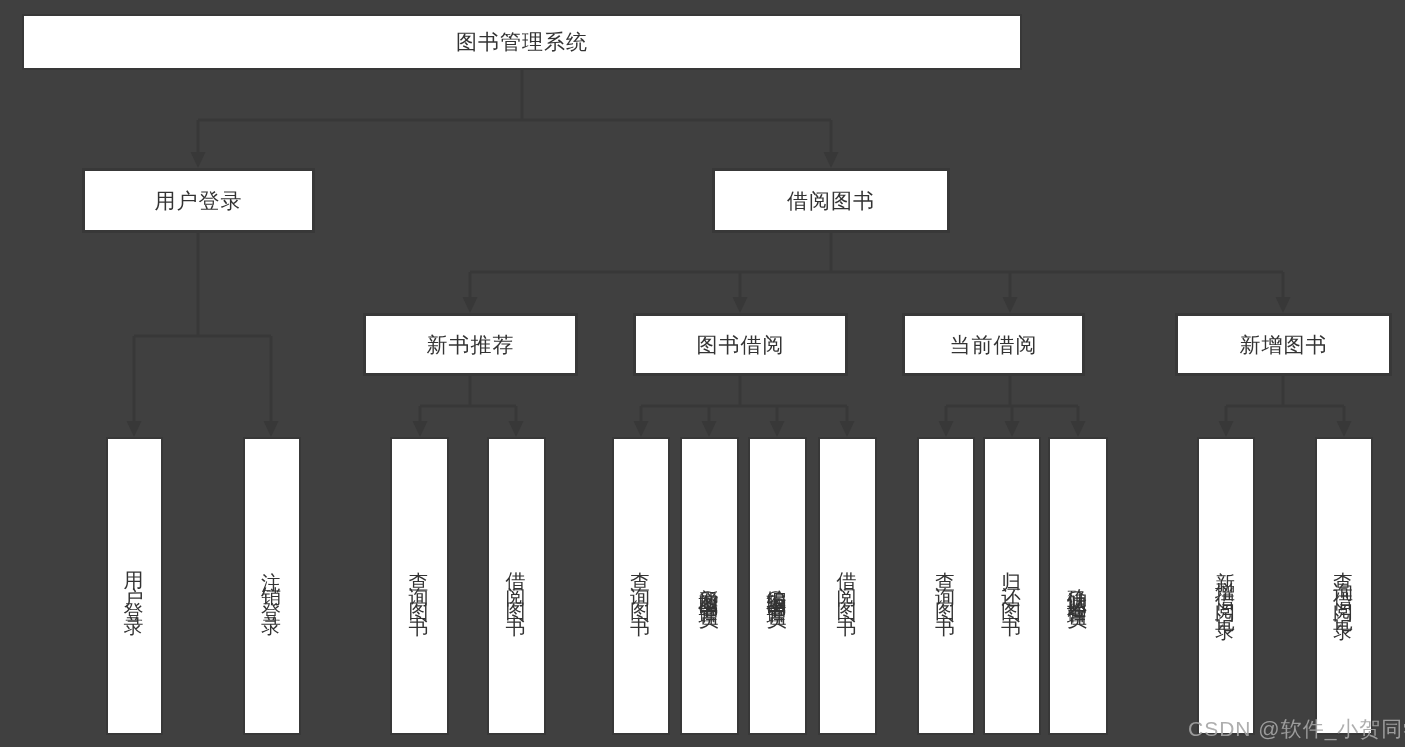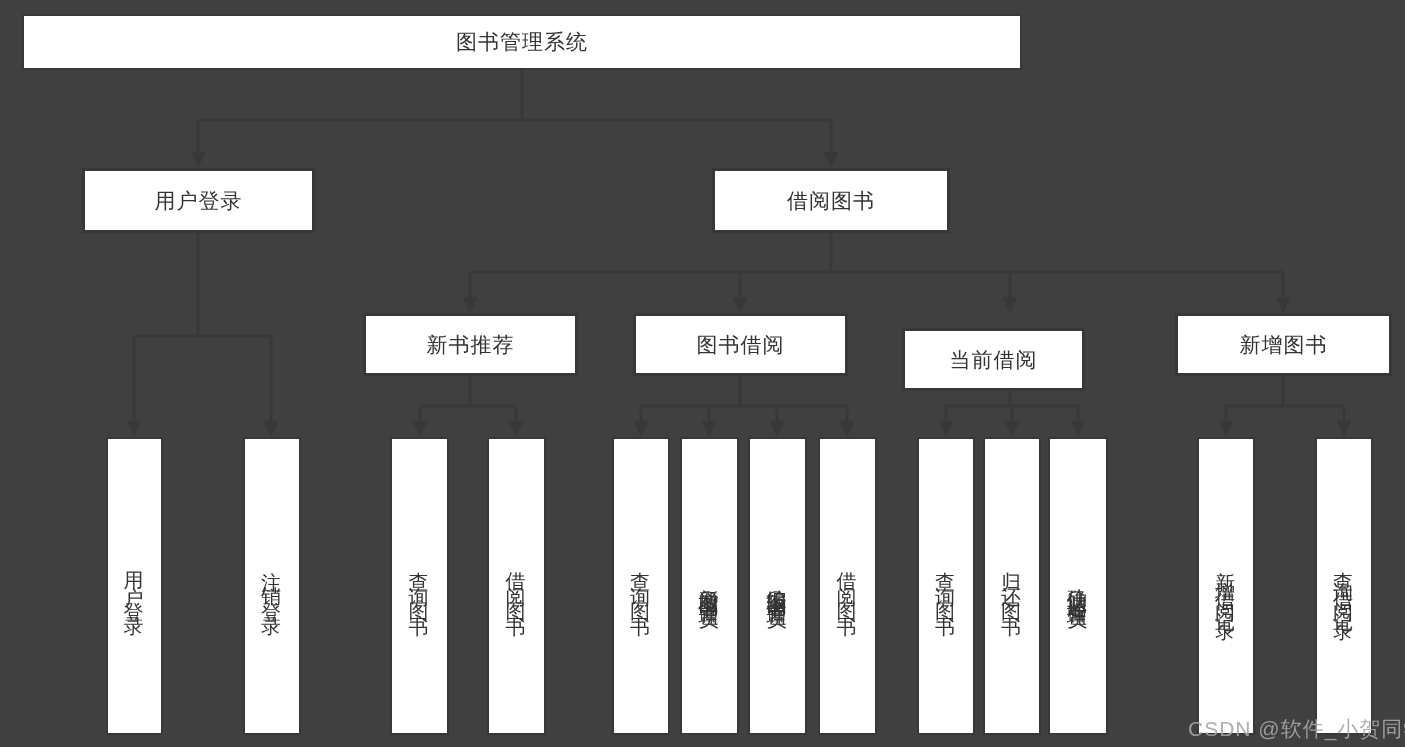--- a/index.html
+++ b/index.html
@@ -86,21 +86,21 @@
     </g>
   </svg>
 
   <div class="node" style="left:22px;top:14px;width:1000px;height:56px;border-width:2.5px;">图书管理系统</div>
 
   <div class="node" style="left:82px;top:168px;width:233px;height:65px;">用户登录</div>
   <div class="node" style="left:712px;top:168px;width:238px;height:65px;">借阅图书</div>
 
   <div class="node" style="left:363px;top:313px;width:215px;height:63px;">新书推荐</div>
   <div class="node" style="left:633px;top:313px;width:215px;height:63px;">图书借阅</div>
-  <div class="node" style="left:902px;top:313px;width:183px;height:63px;margin-top:15px;">当前借阅</div>
+  <div class="node" style="left:902px;top:313px;width:183px;height:63px;">当前借阅</div>
   <div class="node" style="left:1175px;top:313px;width:217px;height:63px;">新增图书</div>
 
   <div class="node vnode sp-wide" style="left:106px;top:437px;width:57px;height:298px;">用户登录</div>
   <div class="node vnode sp-wide" style="left:243px;top:437px;width:58px;height:298px;">注销登录</div>
 
   <div class="node vnode sp-wide" style="left:390px;top:437px;width:59px;height:298px;">查询图书</div>
   <div class="node vnode sp-wide" style="left:487px;top:437px;width:59px;height:298px;">借阅图书</div>
 
   <div class="node vnode sp-wide" style="left:612px;top:437px;width:58px;height:298px;">查询图书</div>
   <div class="node vnode sp-tight" style="left:680px;top:437px;width:59px;height:298px;">新增图书（管理员）</div>

